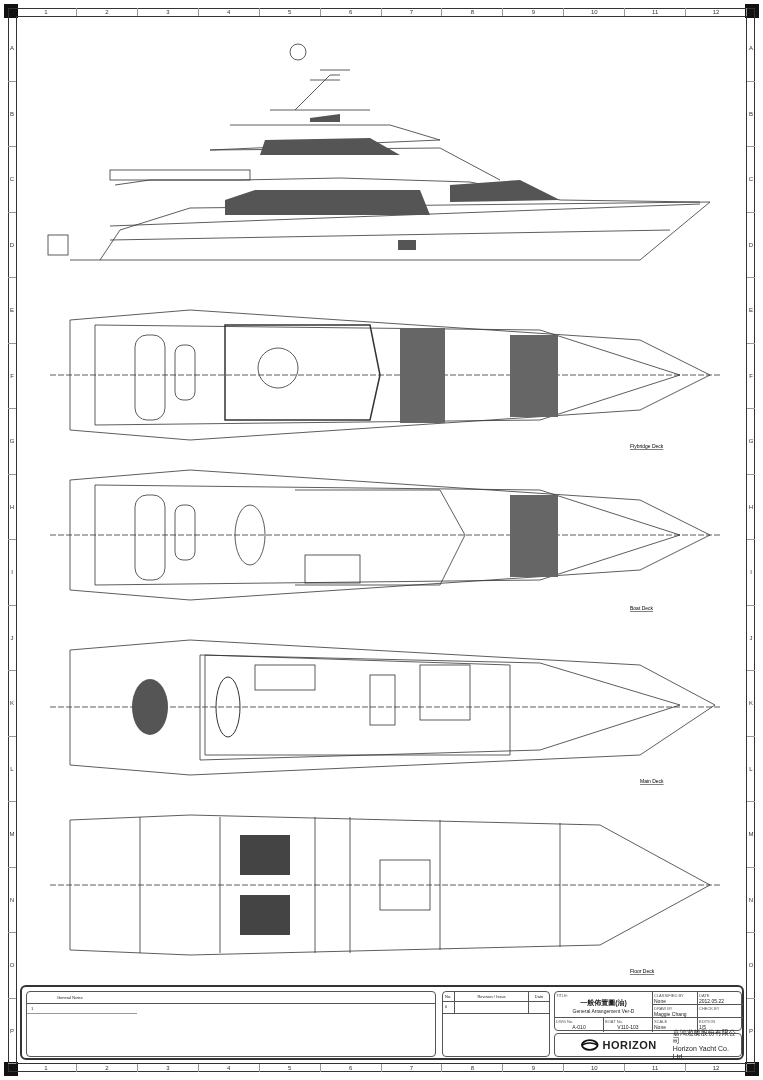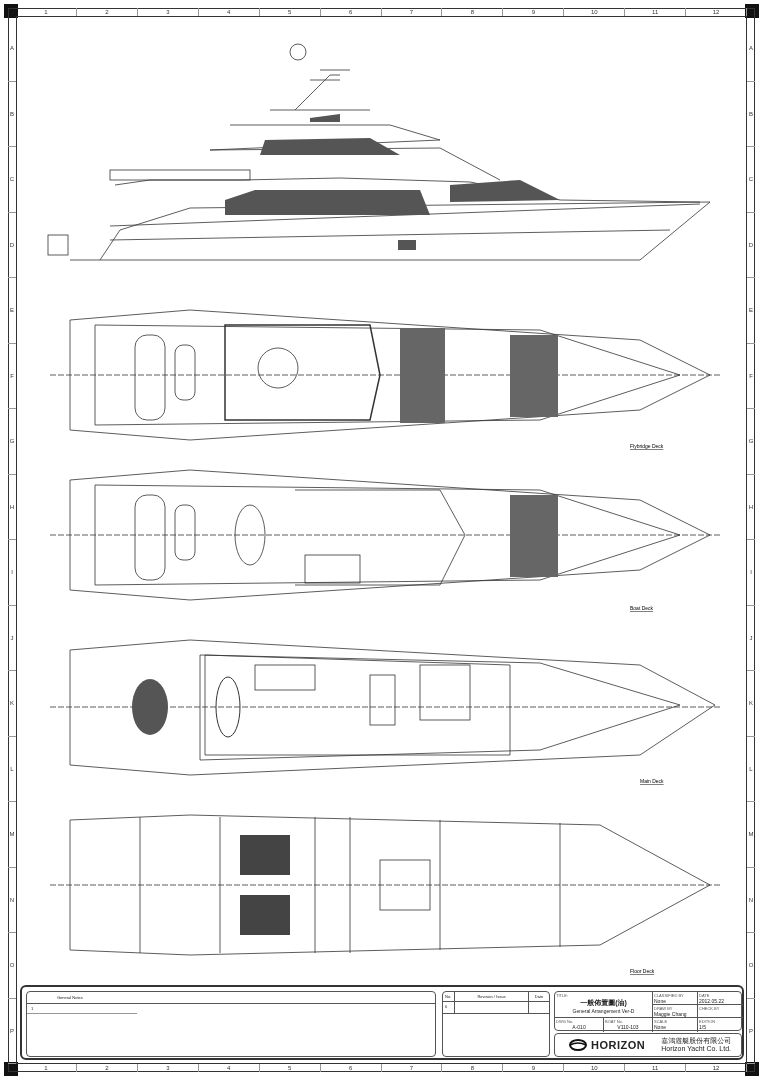--- a/index.html
+++ b/index.html
@@ -12,21 +12,21 @@
 .ruler-bottom{position:absolute;left:16px;top:1064px;width:731px;height:8px;display:flex}
 .ruler-left{position:absolute;left:8px;top:16px;width:8px;height:1048px;display:flex;flex-direction:column}
 .ruler-right{position:absolute;left:747px;top:16px;width:8px;height:1048px;display:flex;flex-direction:column}
 .rcell{flex:1;border-right:1px solid #999;font-size:6px;text-align:center;line-height:8px;color:#333}
 .ruler-left .rcell,.ruler-right .rcell{border-right:none;border-bottom:1px solid #999;display:flex;align-items:center;justify-content:center}
 .drawing{position:absolute;left:40px}
 .title-block{position:absolute;left:20px;top:985px;width:724px;height:75px;border:2px solid #333;border-radius:6px}
 .notes{position:absolute;left:4px;top:4px;width:410px;height:66px;border:1px solid #555;border-radius:4px;font-size:4px}
 .rev{position:absolute;left:420px;top:4px;width:108px;height:66px;border:1px solid #555;border-radius:4px;font-size:4px}
 .info{position:absolute;left:532px;top:4px;width:188px;height:40px;border:1px solid #555;border-radius:4px;font-size:4px}
-.logo{position:absolute;left:532px;top:46px;width:188px;height:24px;border:1px solid #555;border-radius:4px;display:flex;align-items:center;padding-left:14px}
+.logo{position:absolute;left:532px;top:46px;width:188px;height:24px;border:1px solid #555;border-radius:4px;display:flex;align-items:center;padding-left:26px}
 .logo-text{font-weight:bold;font-size:11px;letter-spacing:0.5px;margin-left:4px}
 .co{margin-left:16px;font-size:7px;line-height:8px}
 .cell{position:absolute;border-right:1px solid #555;border-bottom:1px solid #555;padding:1px}
 .small{font-size:4px;color:#555}
 .val{font-size:5px}
 </style>
 </head>
 <body>
 
 <div class="sheet">

